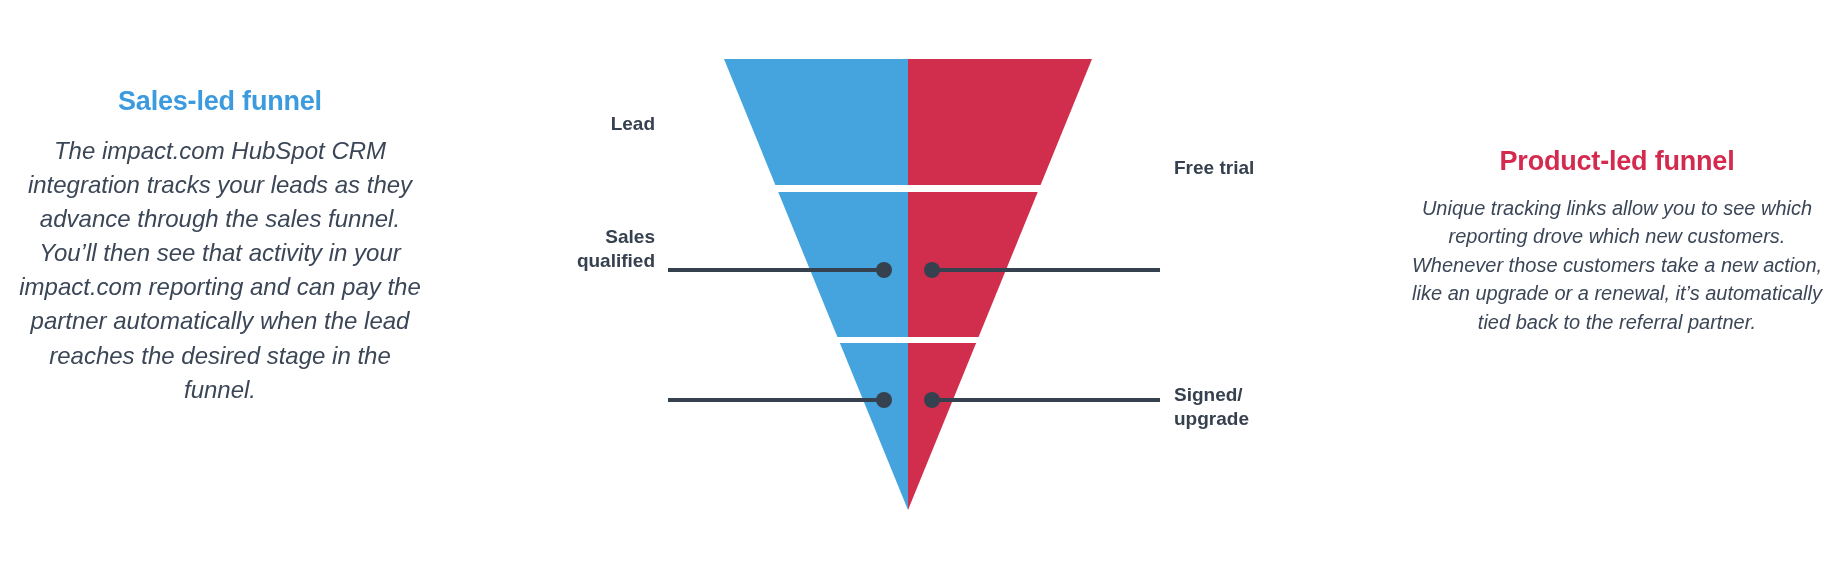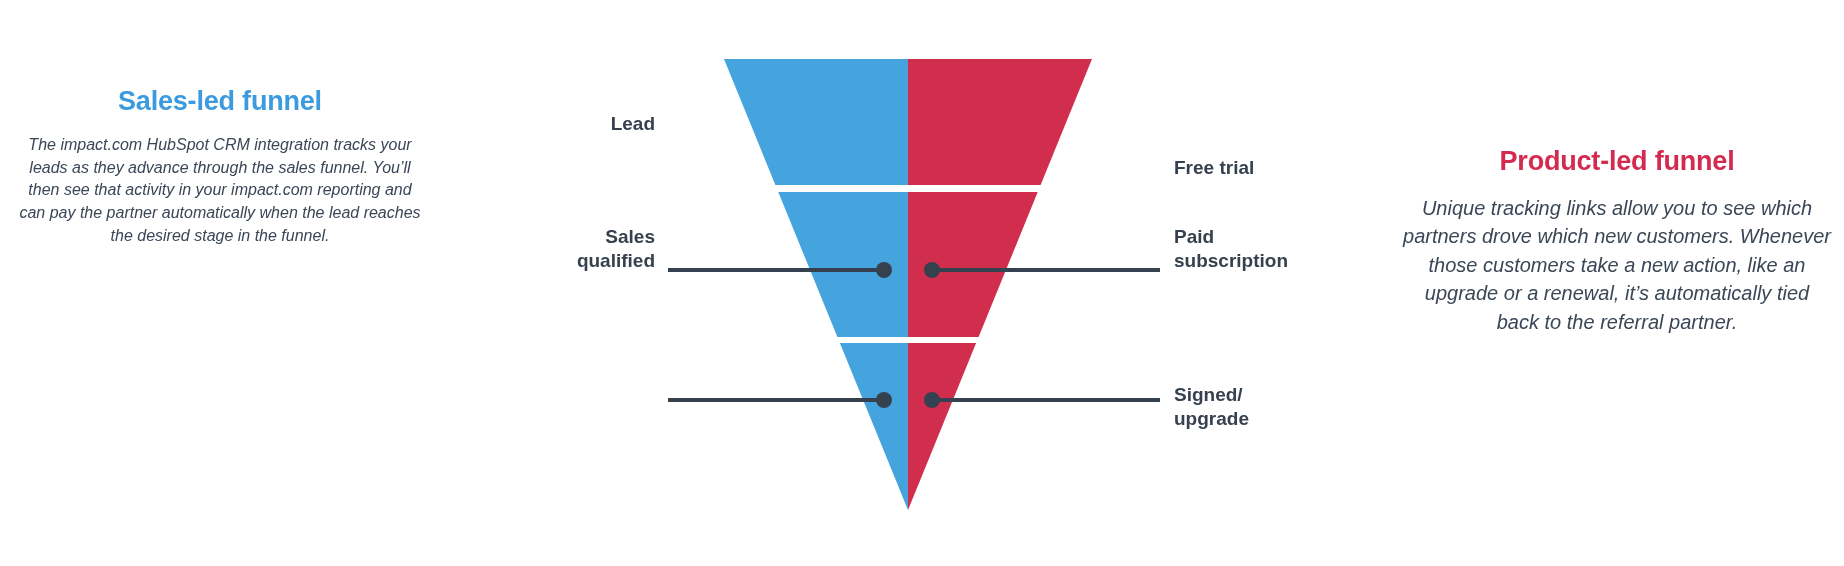--- a/index.html
+++ b/index.html
@@ -32,21 +32,21 @@
     font-size: 27px;
     font-weight: 700;
     letter-spacing: -0.2px;
     margin: 0 0 17px 0;
     line-height: 1.15;
   }
   #left-title  { color: #3C9BDE; }
   #right-title { color: #D42A4F; }
 
   .block-body {
-    font-size: 16px;
+    font-size: 24px;
     font-style: italic;
     line-height: 1.42;
     color: #3B4657;
     margin: 0;
   }
   #right-block .block-body { font-size: 20px; }
 
   
   #funnel-stage {
     position: absolute;
@@ -86,21 +86,21 @@
 
 <div id="canvas" style="background: rgb(255, 255, 255);">
 
   <div id="left-block" class="side-block">
     <div id="left-title" class="block-title" style="color: rgb(60, 155, 222);">Sales-led funnel</div>
     <div class="block-body" style="color: rgb(59, 70, 87);">The impact.com HubSpot CRM integration tracks your leads as they advance through the sales funnel. You’ll then see that activity in your impact.com reporting and can pay the partner automatically when the lead reaches the desired stage in the funnel.</div>
   </div>
 
   <div id="right-block" class="side-block">
     <div id="right-title" class="block-title" style="color: rgb(212, 42, 79);">Product-led funnel</div>
-    <div class="block-body" style="color: rgb(59, 70, 87);">Unique tracking links allow you to see which partners drove which new customers. Whenever those customers take a new action, like an upgrade or a renewal, it’s automatically tied back to the referral partner.</div>
+    <div class="block-body" style="color: rgb(59, 70, 87);">Unique tracking links allow you to see which reporting drove which new customers. Whenever those customers take a new action, like an upgrade or a renewal, it’s automatically tied back to the referral partner.</div>
   </div>
 
   <div id="funnel-stage">
     <svg id="funnel-svg" width="1844" height="566" viewBox="0 0 1844 566">
 
       <defs>
         <clipPath id="funnel-clip">
           <polygon points="724,59 1092,59 908,510"></polygon>
         </clipPath>
       </defs>
@@ -130,19 +130,17 @@
         <line id="conn2-right" x1="932" y1="400" x2="1160" y2="400" stroke-width="4" stroke-linecap="butt" stroke="#36414F"></line>
         <circle id="conn2-dot-right" cx="932" cy="400" r="8" fill="#36414F"></circle>
       </g>
     </svg>
 
     <div id="label-sales-qualified" class="stage-label left" style="color: rgb(54, 65, 79);">Sales
 qualified</div>
     <div id="label-lead" class="stage-label left" style="color: rgb(54, 65, 79);">Lead</div>
 
     <div id="label-free-trial" class="stage-label right" style="color: rgb(54, 65, 79);">Free trial</div>
-    <div id="label-paid-sub" class="stage-label right" style="color: rgb(54, 65, 79);">Paid
-subscription</div>
     <div id="label-renewal" class="stage-label right" style="color: rgb(54, 65, 79);">Signed/
 upgrade</div>
   </div>
 
 </div>
 
 </body></html>

